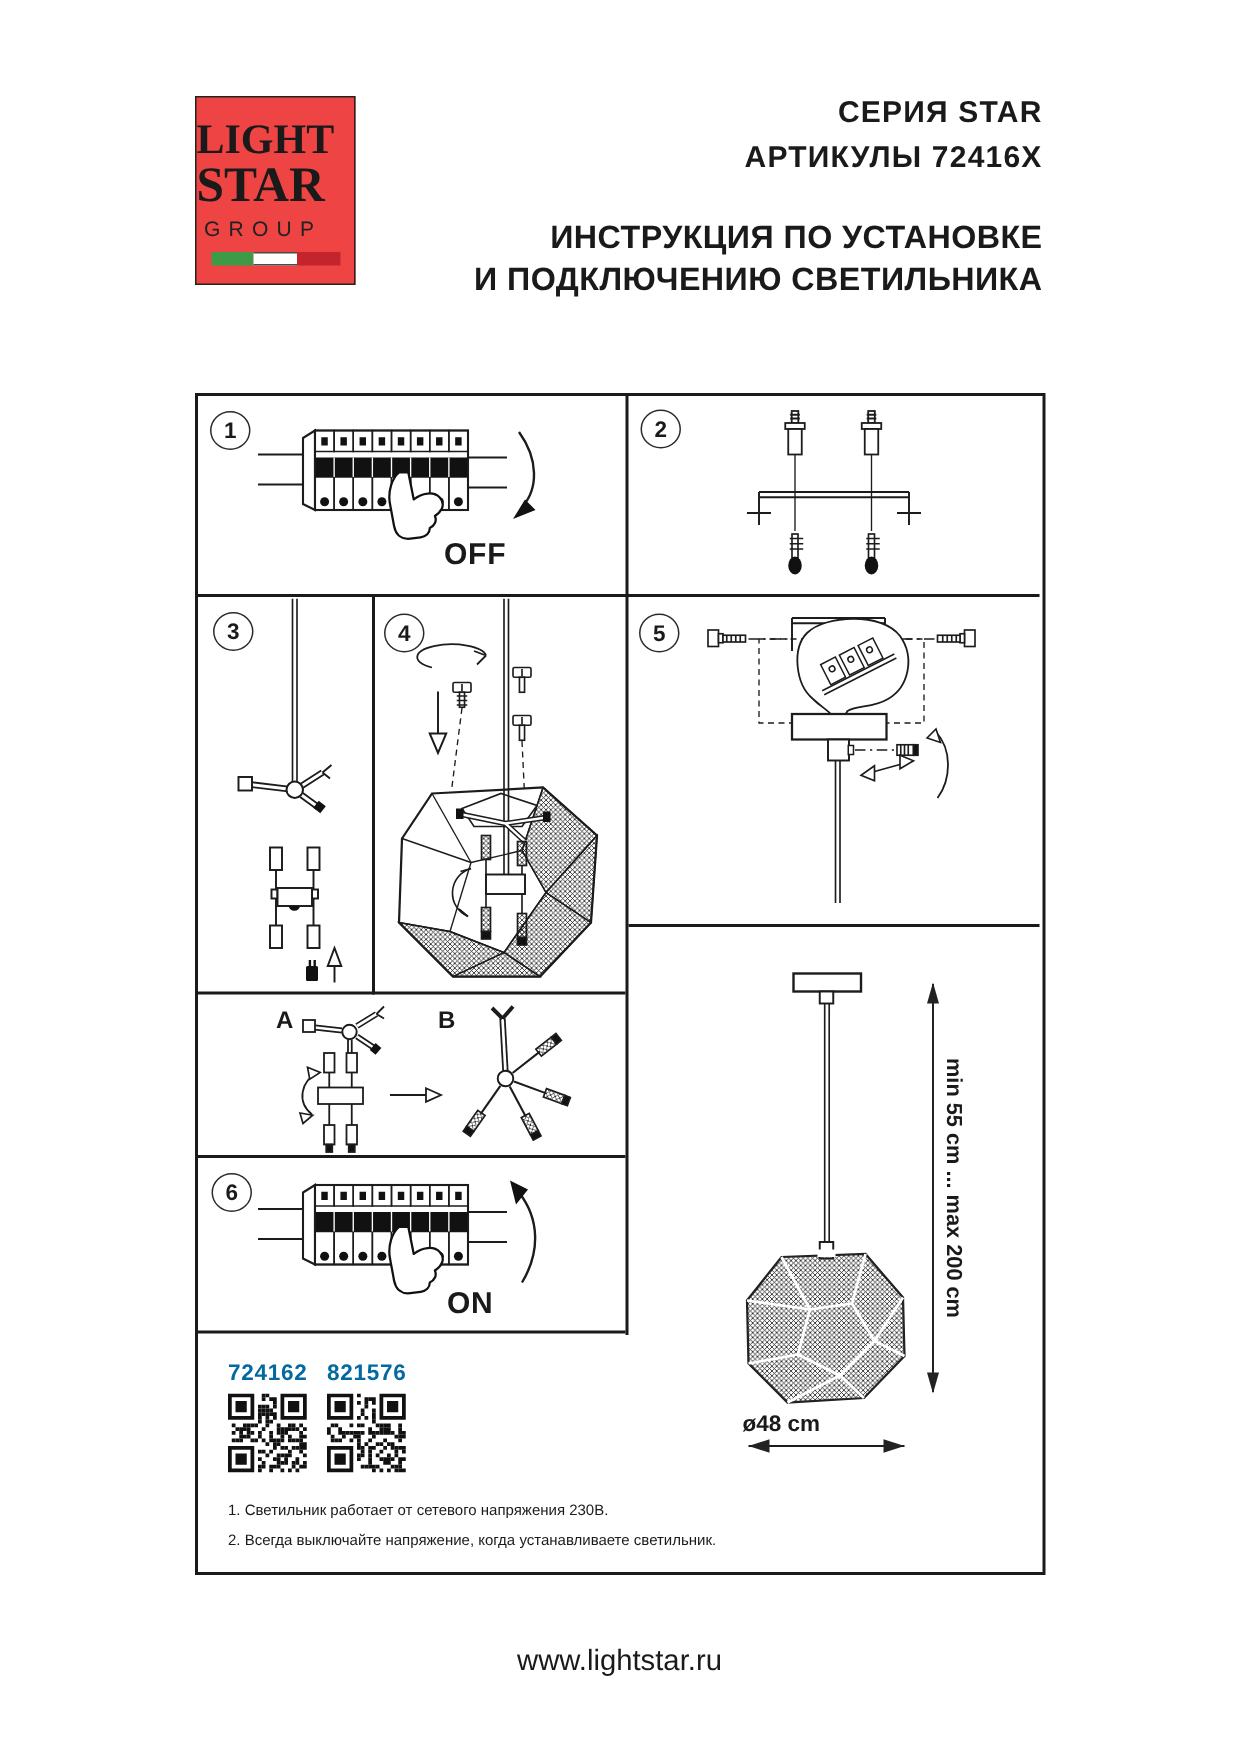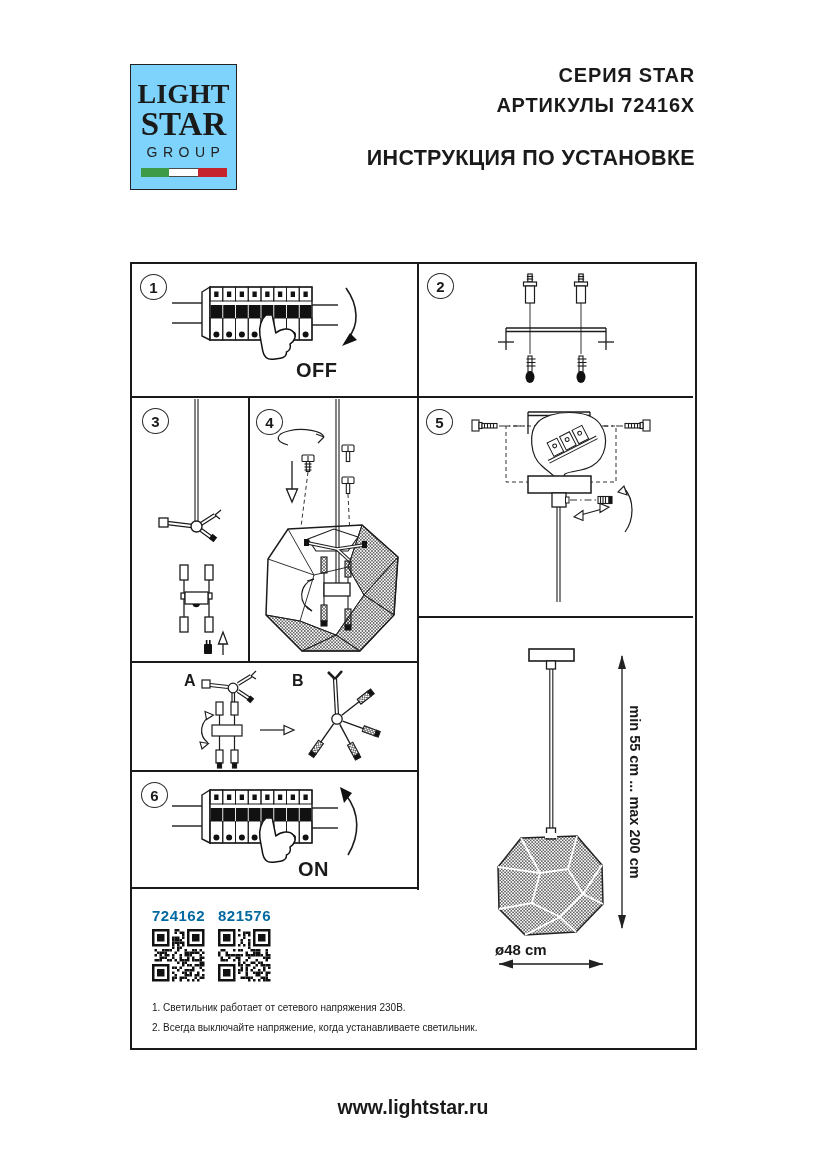--- a/index.html
+++ b/index.html
@@ -2,21 +2,21 @@
 <html><head>
 <meta charset="utf-8">
 <style>
   html,body{margin:0;padding:0;background:#fff;}
   .page{position:relative;width:826px;height:1169px;background:#ffffff;
         font-family:"Liberation Sans",sans-serif;color:#1a1a1a;overflow:hidden;}
   .abs{position:absolute;}
   .gridline{position:absolute;background:#1a1a1a;}
   
   .logo{position:absolute;left:130px;top:64px;width:107px;height:126px;border:1.5px solid #222;
-        box-sizing:border-box;text-align:center;background:#7dd3fc;}
+        box-sizing:border-box;background:#ef4444;}
   .logo-w1{font-family:"Liberation Serif",serif;font-weight:bold;font-size:28px;line-height:30px;margin-top:14px;letter-spacing:0;}
   .logo-w2{font-family:"Liberation Serif",serif;font-weight:bold;font-size:33px;line-height:30px;}
   .logo-w3{font-size:14px;letter-spacing:5.5px;margin-top:5px;margin-left:5px;color:#222;}
   .flag{width:86px;height:9px;margin:8px auto 0 auto;display:flex;}
   .flag span{flex:1;height:100%;box-sizing:border-box;}
   .flag .mid{border-top:1.5px solid #4a4a4a;border-bottom:1.5px solid #4a4a4a;background:#fff;}
   
   .hdr{position:absolute;right:131px;text-align:right;font-weight:bold;}
   .hdr-series{top:60px;font-size:20px;line-height:30px;letter-spacing:0.8px;}
   .hdr-instr{top:144px;font-size:21.5px;line-height:28px;letter-spacing:0.3px;}
@@ -30,21 +30,21 @@
   .qr-code-label{position:absolute;font-weight:bold;font-size:15px;color:#0369a1;letter-spacing:0.5px;}
   .qr-box{position:absolute;width:52px;height:52px;}
   
   .dim-v{position:absolute;left:646px;top:682px;width:220px;height:22px;
          transform:rotate(90deg);transform-origin:top left;
          font-weight:bold;font-size:14.5px;text-align:center;line-height:22px;}
   .dim-h{position:absolute;left:495px;top:941px;width:110px;text-align:left;
          font-weight:bold;font-size:15px;}
   
   .notes{position:absolute;left:152px;top:998px;font-size:10px;line-height:20px;}
-  .site{position:absolute;left:0;right:0;top:1096px;text-align:center;font-weight:bold;font-size:19.5px;}
+  .site{position:absolute;left:0;right:0;top:1096px;text-align:center;font-weight:normal;font-size:19.5px;}
   svg{display:block;}
 </style>
 </head>
 <body>
 
 <div class="page">
 
   <svg width="0" height="0" style="position:absolute" aria-hidden="true">
     <defs>
       <pattern id="mesh" width="3.2" height="3.2" patternUnits="userSpaceOnUse">
@@ -63,20 +63,21 @@
       <span style="background:#c4242b"></span>
     </div>
   </div>
 
   <div class="hdr hdr-series">
     <div>СЕРИЯ STAR</div>
     <div>АРТИКУЛЫ 72416X</div>
   </div>
   <div class="hdr hdr-instr">
     <div>ИНСТРУКЦИЯ ПО УСТАНОВКЕ</div>
+    <div>И ПОДКЛЮЧЕНИЮ СВЕТИЛЬНИКА</div>
   </div>
 
   <div class="abs" style="left:130px;top:262px;width:563px;height:784px;border:2px solid #1a1a1a;"></div>
   <div class="gridline" style="left:417px;top:264px;width:2px;height:626px;"></div>
   <div class="gridline" style="left:248px;top:398px;width:2px;height:265px;"></div>
   <div class="gridline" style="left:132px;top:396px;width:561px;height:2px;"></div>
   <div class="gridline" style="left:419px;top:616px;width:274px;height:2px;"></div>
   <div class="gridline" style="left:132px;top:661px;width:285px;height:2px;"></div>
   <div class="gridline" style="left:132px;top:770px;width:285px;height:2px;"></div>
   <div class="gridline" style="left:132px;top:887px;width:285px;height:2px;"></div>

